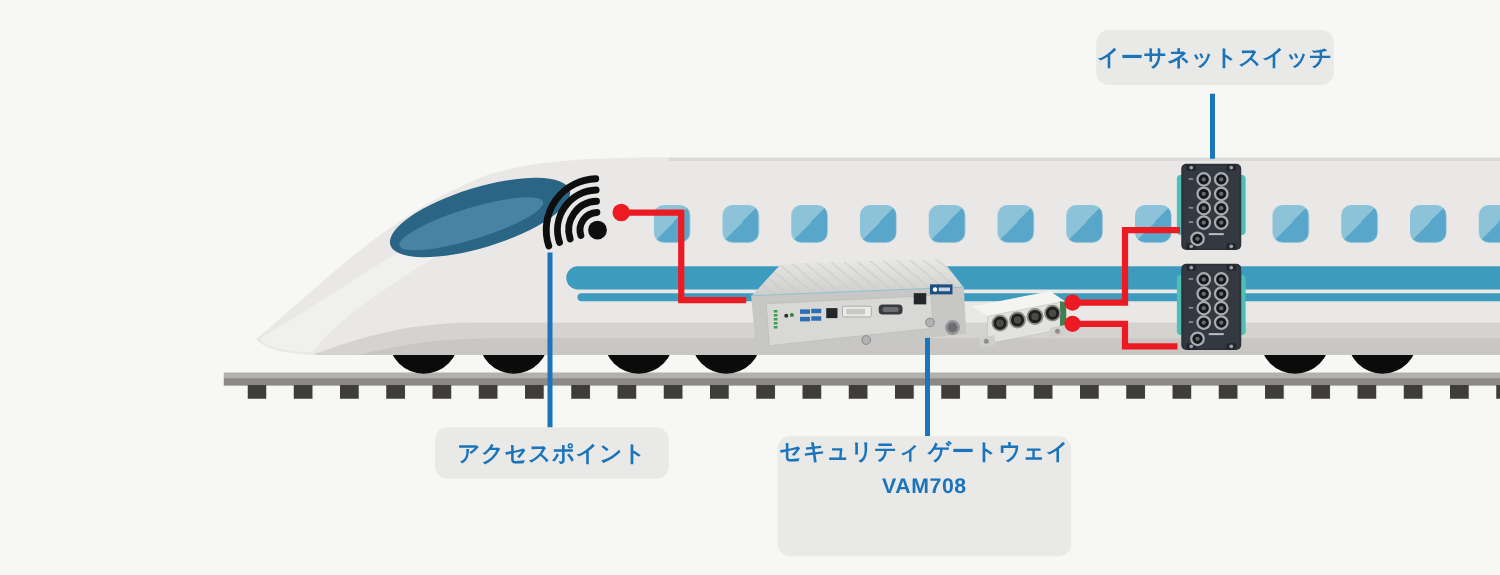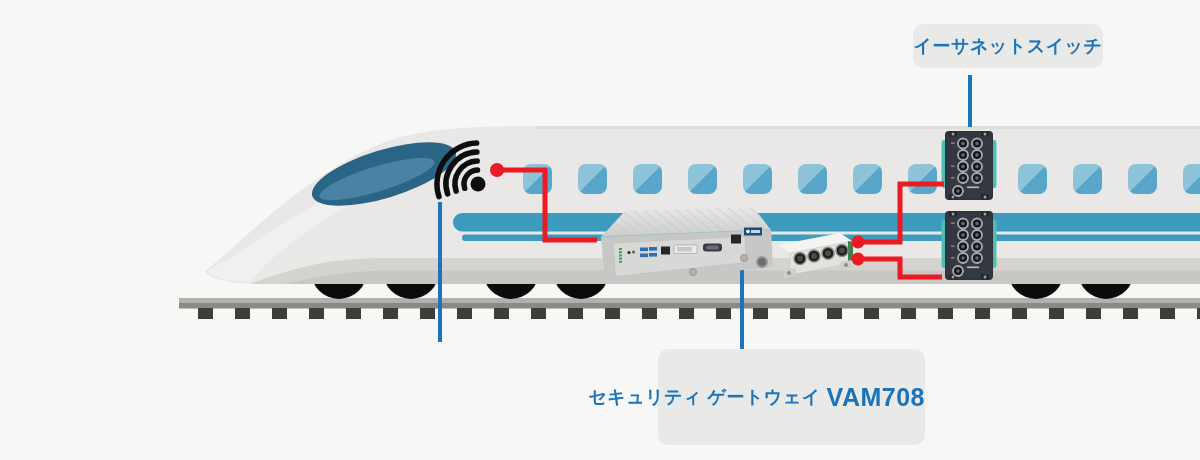--- a/index.html
+++ b/index.html
@@ -7,23 +7,22 @@
     position:relative;width:1200px;height:460px;overflow:hidden;
     background:var(--page_bg,#f7f7f5);
     font-family:"Liberation Sans",sans-serif;
   }
   #stage svg{position:absolute;left:0;top:0;}
   .label{
     position:absolute;display:flex;align-items:center;justify-content:center;
     background:var(--label_bg,#e9e9e8);color:var(--label_text,#1b74b9);
     border-radius:10px;font-weight:bold;text-align:center;white-space:nowrap;
     letter-spacing:0.5px;
-    margin-left:36px;
   }
-  .label.multi{flex-direction:row;justify-content:flex-end;gap:6px;padding-left:32px;}
+  .label.multi{flex-direction:column;justify-content:flex-start;gap:6px;}
   .c-body{fill:var(--train_body,#e9e8e6);}
   .c-stripe{fill:var(--stripe_teal,#3d9cbe);}
   .c-windshield{fill:var(--windshield_dark,#2b6586);}
   .c-windshield-hi{fill:var(--windshield_light,#4c86a6);}
   .c-red-line{stroke:var(--connection_red,#ec1b23);stroke-width:5;fill:none;}
   .c-red-dot{fill:var(--connection_red,#ec1b23);}
   .c-blue-line{stroke:var(--callout_blue,#1c75bb);stroke-width:4;fill:none;}
   .c-wifi-dot{fill:var(--wifi_black,#0e0e0e);}
   .c-wifi-arc{stroke:var(--wifi_black,#0e0e0e);stroke-width:5.5;fill:none;stroke-linecap:round;}
   .c-accent{fill:var(--switch_accent,#4fbeb4);}
@@ -210,19 +209,20 @@
       <circle cx="497" cy="170" r="7" class="c-red-dot"></circle>
       <polyline class="c-red-line" points="858,242 900,242 900,184 944,184"></polyline>
       <circle cx="858" cy="242" r="6.5" class="c-red-dot"></circle>
       <polyline class="c-red-line" points="858,259 900,259 900,277 942,277"></polyline>
       <circle cx="858" cy="259" r="6.5" class="c-red-dot"></circle>
     </g>
   </svg>
 
   <div class="label" style="left:877px;top:24px;width:190px;height:44px;font-size:18px;">イーサネットスイッチ</div>
 
+  <div class="label" style="left:348px;top:342px;width:187px;height:41px;font-size:18px;">アクセスポイント</div>
 
   <div class="label multi" style="left:622px;top:349px;width:235px;height:96px;">
     <span style="font-size:18px;">セキュリティ ゲートウェイ</span>
-    <span style="font-size:25px;">VAM708</span>
+    <span style="font-size:17px;">VAM708</span>
   </div>
 
 </div>
 
 </body></html>

